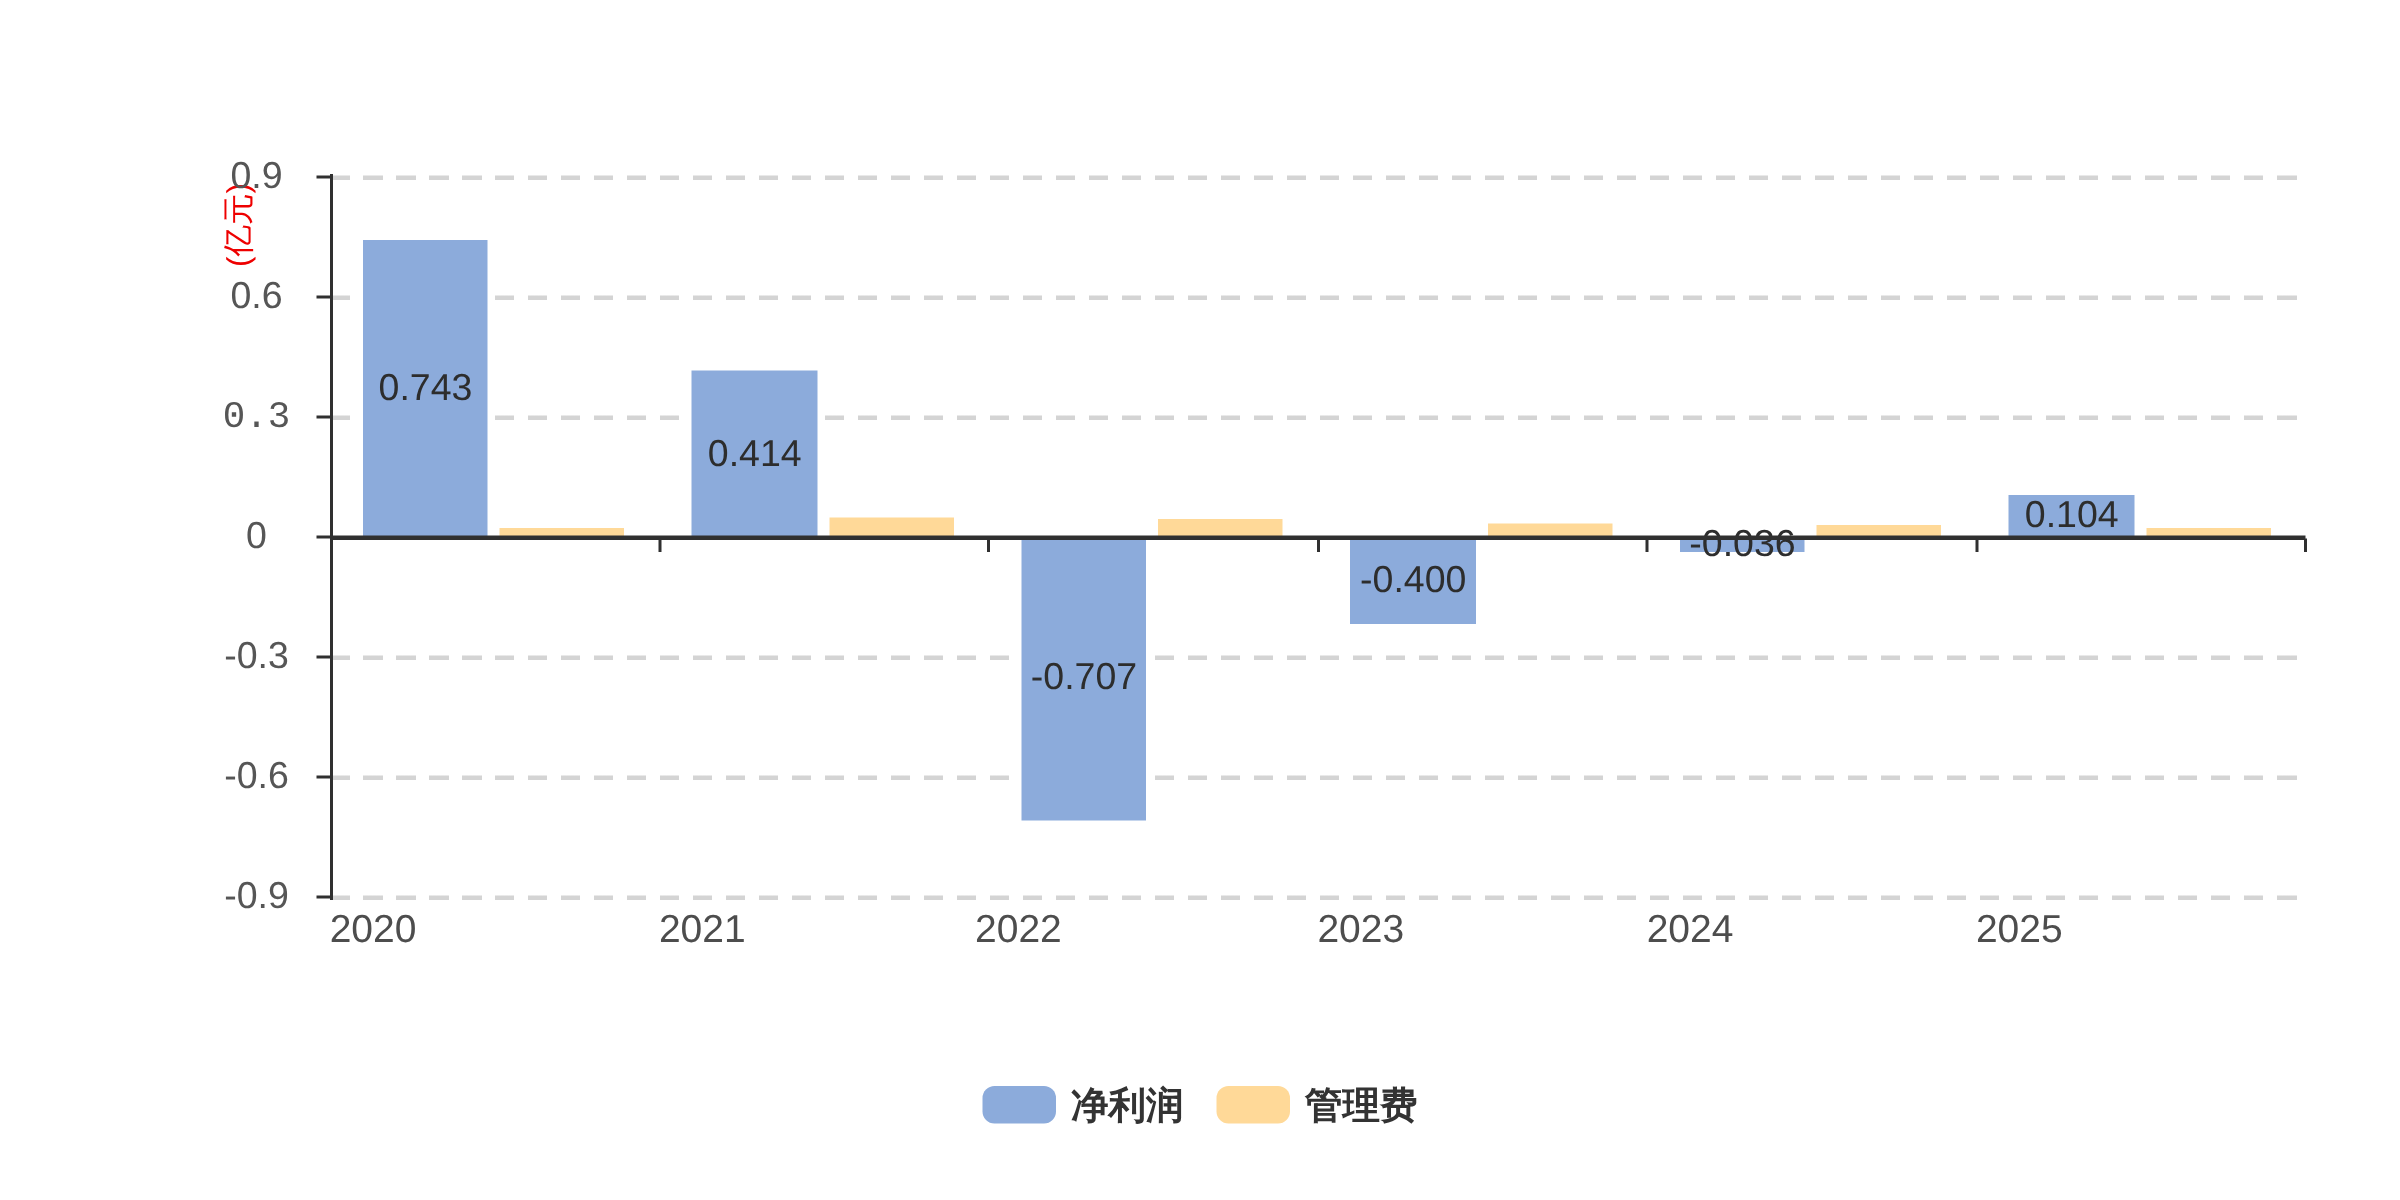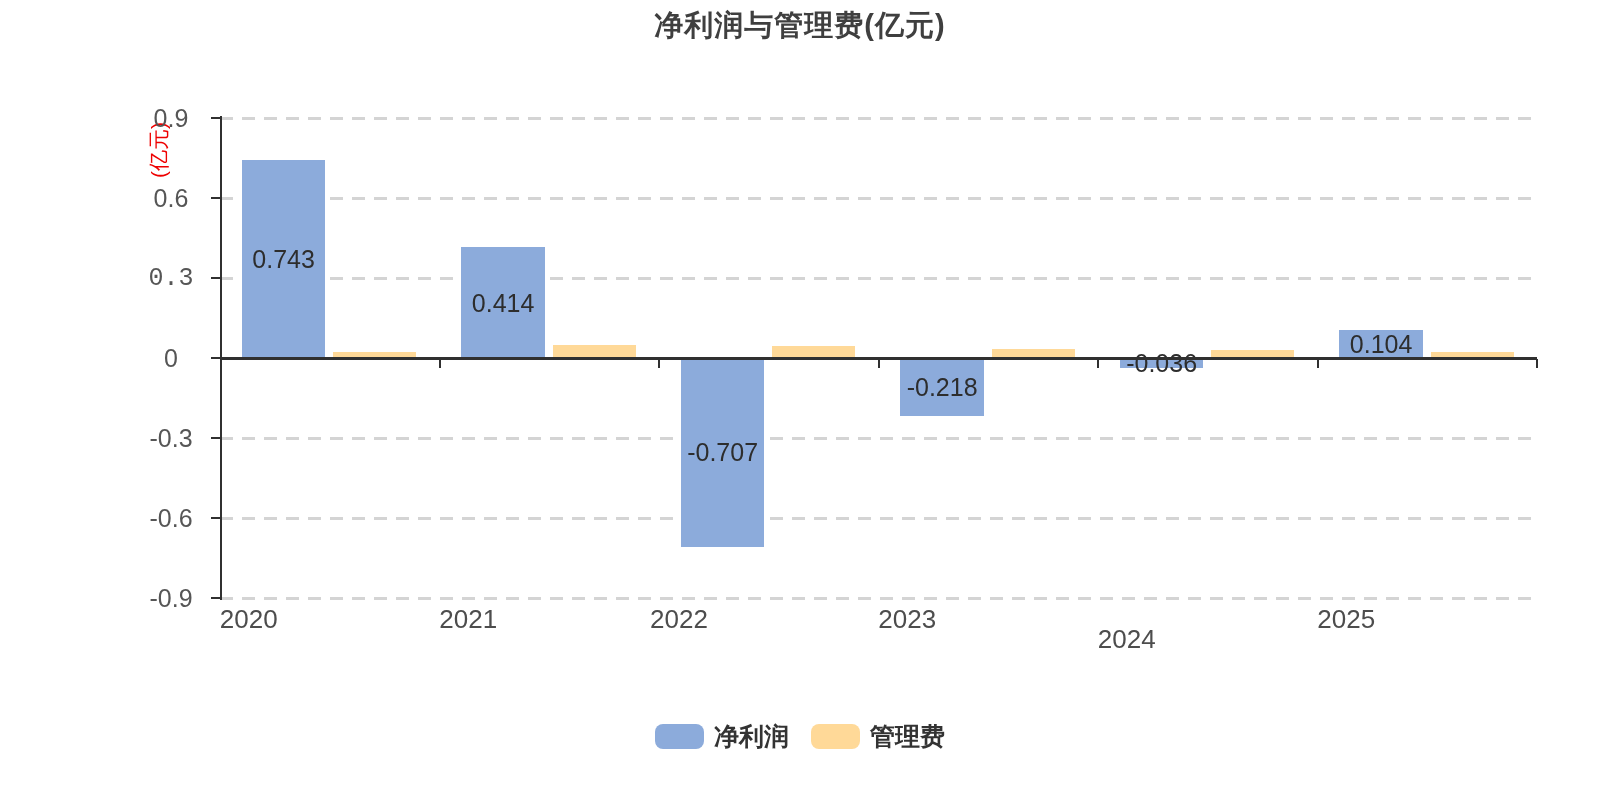--- a/index.html
+++ b/index.html
@@ -27,21 +27,20 @@
   .legend-item{display:flex;align-items:center;gap:10px;cursor:pointer;}
   .legend-swatch{width:49px;height:25px;border-radius:8px;}
   .legend-label{font-size:25px;color:#333333;font-weight:bold;}
   .footer{position:absolute;top:770px;left:0;width:100%;text-align:center;
     font-size:20px;font-weight:bold;color:#bd860b;}
 </style>
 </head>
 <body>
 
 <div class="canvas">
-  <div class="chart-title">净利润与管理费(亿元)</div>
   <div class="y-axis-name">(亿元)</div>
   <div id="plot">
       <div class="gridline" style="left: 220px; width: 1317px; top: 116.7px;"></div>
       <div class="gridline" style="left: 220px; width: 1317px; top: 196.8px;"></div>
       <div class="gridline" style="left: 220px; width: 1317px; top: 276.9px;"></div>
       <div class="gridline" style="left: 220px; width: 1317px; top: 437.1px;"></div>
       <div class="gridline" style="left: 220px; width: 1317px; top: 517.2px;"></div>
       <div class="gridline" style="left: 220px; width: 1317px; top: 597.3px;"></div>
       <div class="axis-y" style="left: 220px; top: 116px; height: 484px;"></div>
       <div class="axis-x" style="left: 220px; top: 357px; width: 1317px;"></div>
@@ -61,31 +60,31 @@
       <div class="ylabel" style="left: 136px; top: 598.3px;">-0.9</div>
       <div class="xtick" style="left: 438.5px; top: 359px;"></div>
       <div class="xlabel" style="left: 329.75px; top: 604px;">2020</div>
       <div class="xtick" style="left: 658px; top: 359px;"></div>
       <div class="xlabel" style="left: 549.25px; top: 604px;">2021</div>
       <div class="xtick" style="left: 877.5px; top: 359px;"></div>
       <div class="xlabel" style="left: 760px; top: 604px;">2022</div>
       <div class="xtick" style="left: 1097px; top: 359px;"></div>
       <div class="xlabel" style="left: 988.25px; top: 604px;">2023</div>
       <div class="xtick" style="left: 1316.5px; top: 359px;"></div>
-      <div class="xlabel" style="left: 1207.75px; top: 604px; margin-top: 20px;">2024</div>
+      <div class="xlabel" style="left: 1207.75px; top: 604px;">2024</div>
       <div class="xtick" style="left: 1536px; top: 359px;"></div>
       <div class="xlabel" style="left: 1427.25px; top: 604px;">2025</div>
       <div class="bar" style="left: 241.95px; width: 83.41px; top: 159.619px; height: 198.381px; background: rgb(140, 171, 219);"></div>
       <div class="bar-label" style="left: 283.655px; top: 258.81px;">0.743</div>
       <div class="bar" style="left: 461.45px; width: 83.41px; top: 247.462px; height: 110.538px; background: rgb(140, 171, 219);"></div>
       <div class="bar-label" style="left: 503.155px; top: 302.731px;">0.414</div>
       <div class="bar" style="left: 680.95px; width: 83.41px; top: 358px; height: 188.769px; background: rgb(140, 171, 219);"></div>
       <div class="bar-label" style="left: 722.655px; top: 452.385px; text-align: right;">-0.707</div>
       <div class="bar" style="left: 900.45px; width: 83.41px; top: 358px; height: 58.206px; background: rgb(140, 171, 219);"></div>
-      <div class="bar-label" style="left: 942.155px; top: 387.103px;">-0.218</div>
+      <div class="bar-label" style="left: 942.155px; top: 387.103px;">-0.400</div>
       <div class="bar" style="left: 1119.95px; width: 83.41px; top: 358px; height: 9.612px; background: rgb(140, 171, 219);"></div>
       <div class="bar-label" style="left: 1161.65px; top: 362.806px;">-0.036</div>
       <div class="bar" style="left: 1339.45px; width: 83.41px; top: 330.232px; height: 27.768px; background: rgb(140, 171, 219);"></div>
       <div class="bar-label" style="left: 1381.15px; top: 344.116px;">0.104</div>
       <div class="bar" style="left: 333.043px; width: 83.41px; top: 352.126px; height: 5.874px; background: rgb(255, 217, 152);"></div>
       <div class="bar" style="left: 552.543px; width: 83.41px; top: 344.65px; height: 13.35px; background: rgb(255, 217, 152);"></div>
       <div class="bar" style="left: 772.043px; width: 83.41px; top: 345.985px; height: 12.015px; background: rgb(255, 217, 152);"></div>
       <div class="bar" style="left: 991.543px; width: 83.41px; top: 348.922px; height: 9.078px; background: rgb(255, 217, 152);"></div>
       <div class="bar" style="left: 1211.04px; width: 83.41px; top: 349.99px; height: 8.01px; background: rgb(255, 217, 152);"></div>
       <div class="bar" style="left: 1430.54px; width: 83.41px; top: 351.592px; height: 6.408px; background: rgb(255, 217, 152);"></div>

